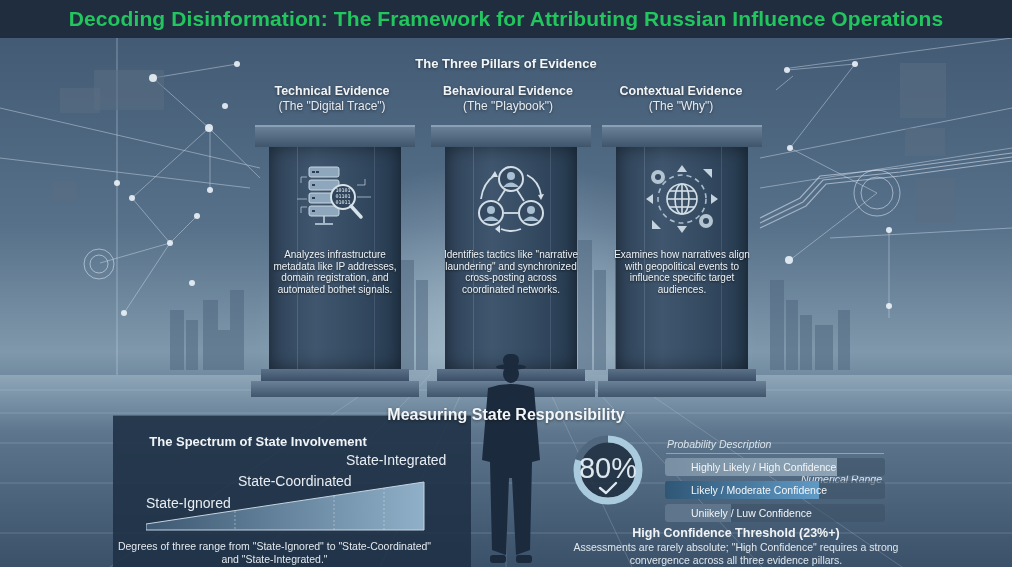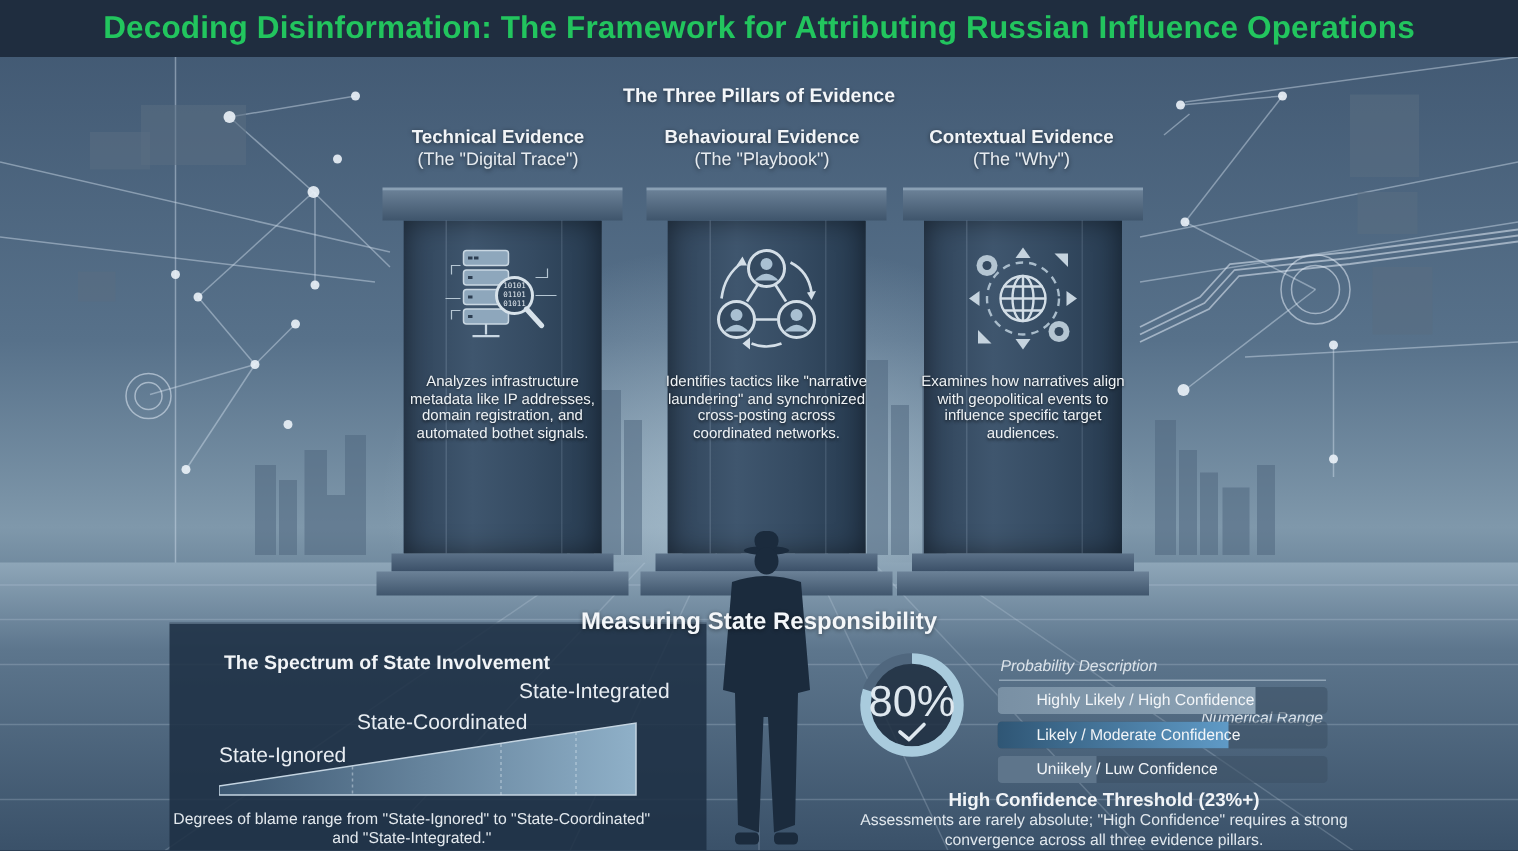--- a/index.html
+++ b/index.html
@@ -413,21 +413,21 @@
           <stop offset="1" stop-color="#8fb0c8"></stop>
         </linearGradient>
       </defs>
       <polygon points="0,44 278,2 278,50 0,50" fill="url(#wedgeGrad)" stroke="#c4d4e1" stroke-width="1"></polygon>
       <g stroke="rgba(220,230,240,0.45)" stroke-dasharray="2 2">
         <line x1="89" y1="31" x2="89" y2="50"></line>
         <line x1="188" y1="16" x2="188" y2="50"></line>
         <line x1="238" y1="8" x2="238" y2="50"></line>
       </g>
     </svg>
-    <div class="spec-caption">Degrees of blame range from "State-Ignored" to "State-Coordinated" and "State-Integrated."</div>
+    <div class="spec-caption">Degrees of three range from "State-Ignored" to "State-Coordinated" and "State-Integrated."</div>
   </div>
 
   <div class="panel-right">
     <svg class="ring" viewBox="0 0 72 72">
       <circle cx="36" cy="36" r="31" fill="rgba(30,46,64,0.85)" stroke="#50677e" stroke-width="7"></circle>
       <circle cx="36" cy="36" r="31" fill="none" stroke="#a9cbdd" stroke-width="7" stroke-dasharray="155.8 194.8" transform="rotate(-90 36 36)"></circle>
     </svg>
     <div class="ring-value">80%</div>
     <svg class="ring-check" viewBox="0 0 22 16">
       <polyline points="3,8 9,13 19,3" fill="none" stroke="#dfe8ef" stroke-width="2.4" stroke-linecap="round" stroke-linejoin="round"></polyline>

